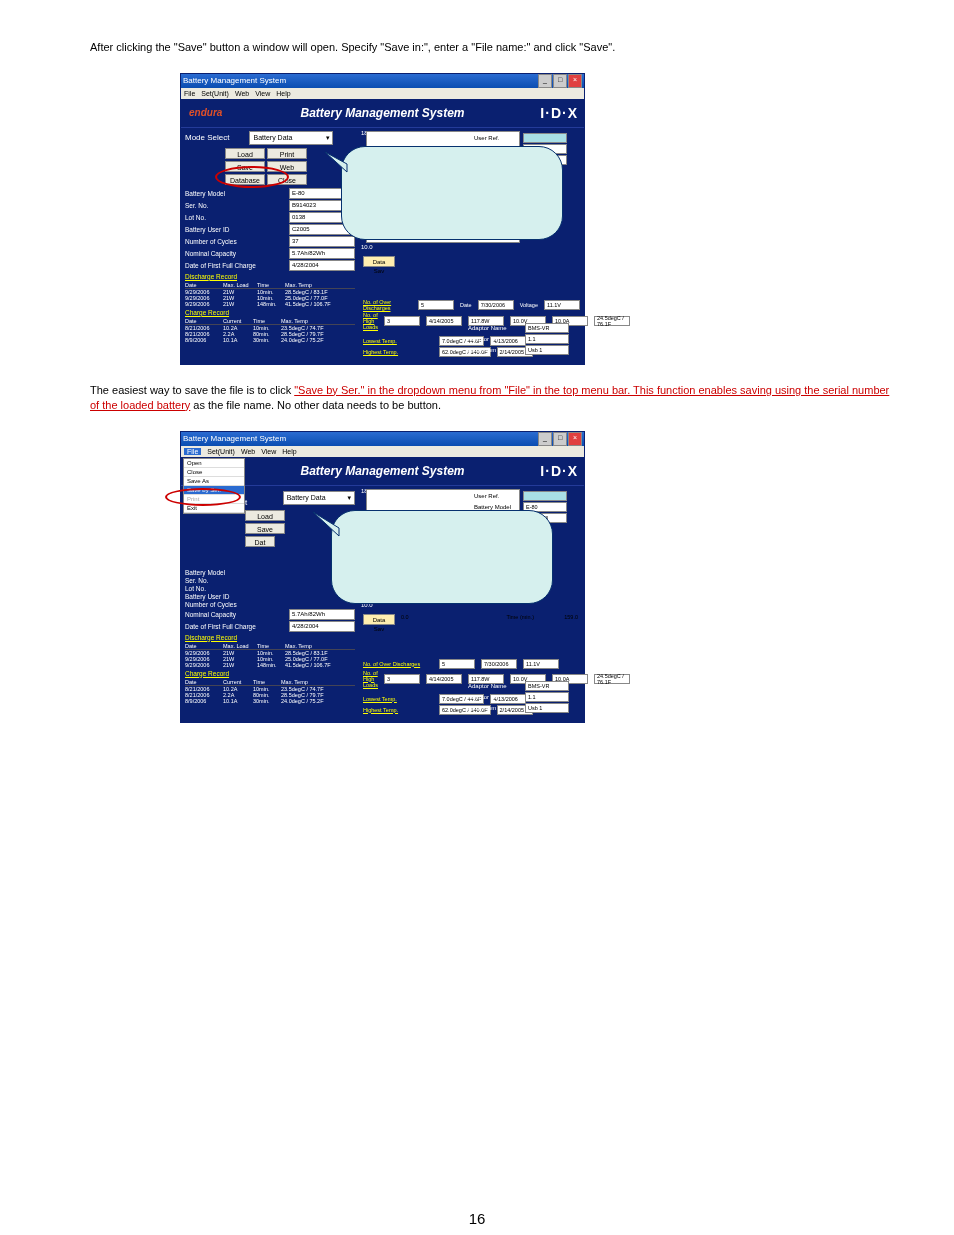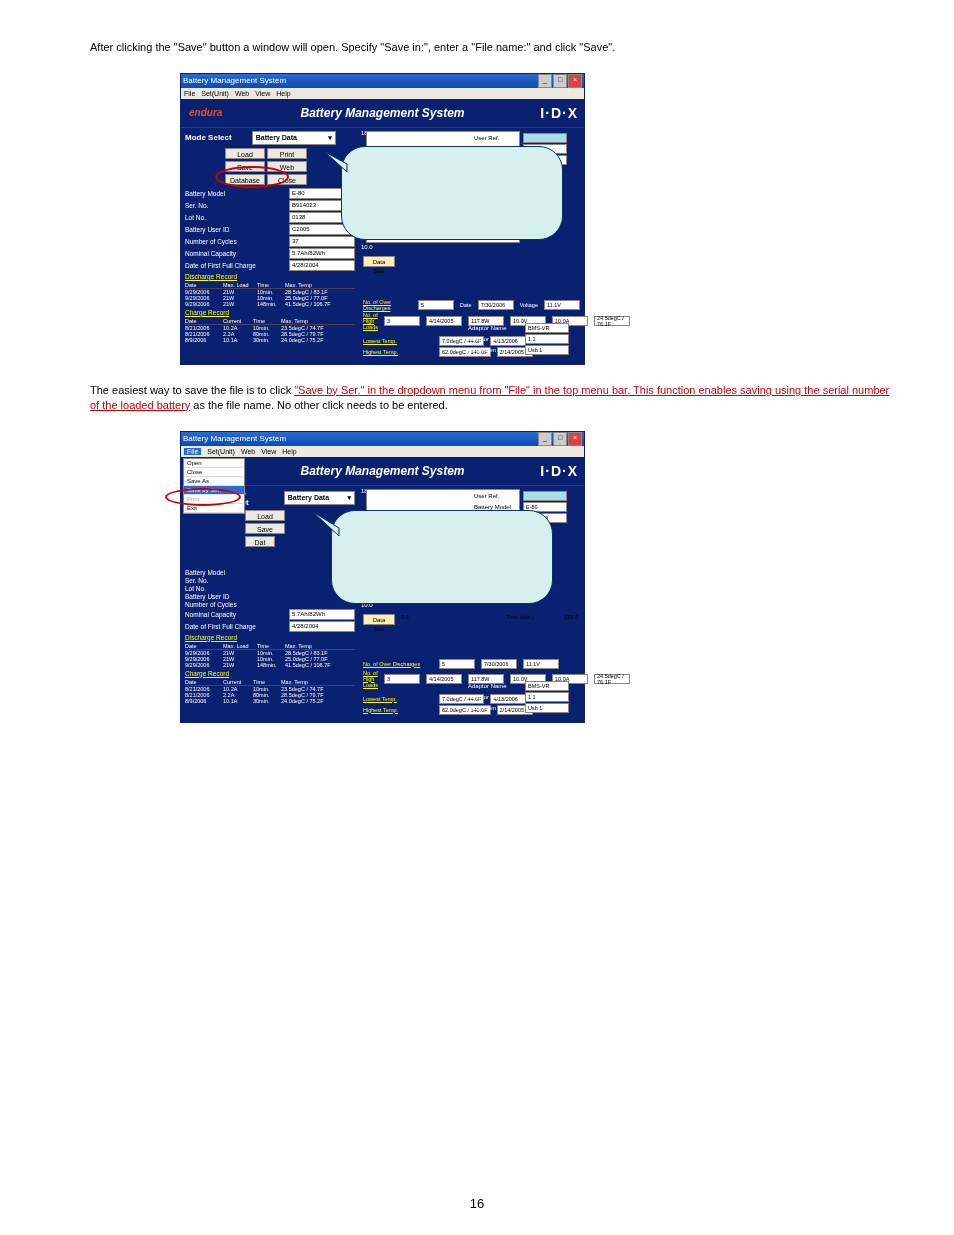--- a/index.html
+++ b/index.html
@@ -104,21 +104,21 @@
     height: 234px;
   }
   .leftcol {
     width: 170px;
     padding: 3px 4px;
     font-size: 6.5px;
     position: relative;
   }
   .modeselect {
     font-size: 8px;
-    font-weight: bold;
+    font-weight: normal;
     margin-bottom: 2px;
     display:flex; gap:20px; align-items:center;
   }
   .combo {
     background: #fff;
     color: #000;
     border: 1px solid #888;
     padding: 0 3px;
     font-size: 7px;
     height: 12px;
@@ -208,21 +208,21 @@
     bottom:4px;
     left:4px;
     right:4px;
     font-size:5.5px;
   }
   .bottom-row { display:flex; gap:6px; align-items:center; margin:1px 0;}
   .bottom-row .lbl { color:#ff0; text-decoration: underline; width:70px;}
   .bottom-row .mf { background:#fff; color:#000; border:1px solid #888; height:8px; padding:0 2px; min-width:30px; display:inline-flex; align-items:center;}
   .ap-block { position:absolute; right:6px; bottom:6px; width:110px; }
   .ap-block .mini-kv .lbl { width:54px; display:inline-block; color:#fff;}
-  .page-num { position:absolute; left:50%; bottom:24px; transform:translateX(-50%); font-size:13px; }
+  .page-num { position:absolute; left:50%; bottom:8px; transform:translateX(-50%); font-size:15px; }
 </style>
 </head>
 <body>
 
 <div class="page">
 
   <p class="para">After clicking the "Save" button a window will open. Specify "Save in:", enter a "File name:" and click "Save".</p>
 
   <div class="screenshot">
     <div class="titlebar">
@@ -419,21 +419,21 @@
           <div class="mini-kv">
               <span class="lbl">Data From</span>
               <span class="mf">Usb 1</span>
             </div>
         </div>
       </div>
     </div>
   </div>
 
   <p class="para">
-    <span>The easiest way to save the file is to click </span><span class="red-underline">"Save by Ser." in the dropdown menu from "File" in the top menu bar. This function enables saving using the serial number of the loaded battery</span><span> as the file name. No other click needs to be entered.</span>
+    <span>The easiest way to save the file is to click </span><span class="red-underline">"Save by Ser." in the dropdown menu from "File" in the top menu bar. This function enables saving using the serial number of the loaded battery</span><span> as the file name. No other data needs to be button.</span>
   </p>
 
   <div class="screenshot">
     <div class="titlebar">
       <span>Battery Management System</span>
       <div class="controls">
         <div class="ctrl">_</div>
         <div class="ctrl">□</div>
         <div class="ctrl close">×</div>
       </div>

